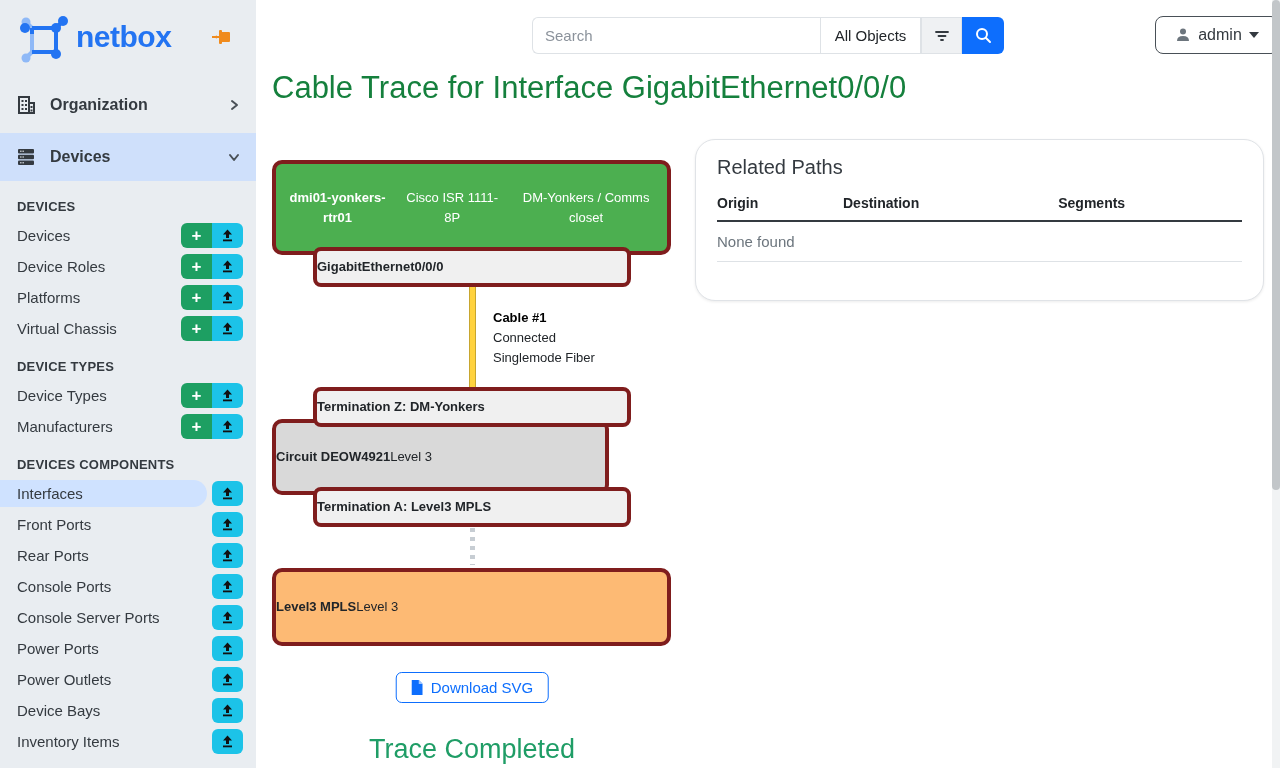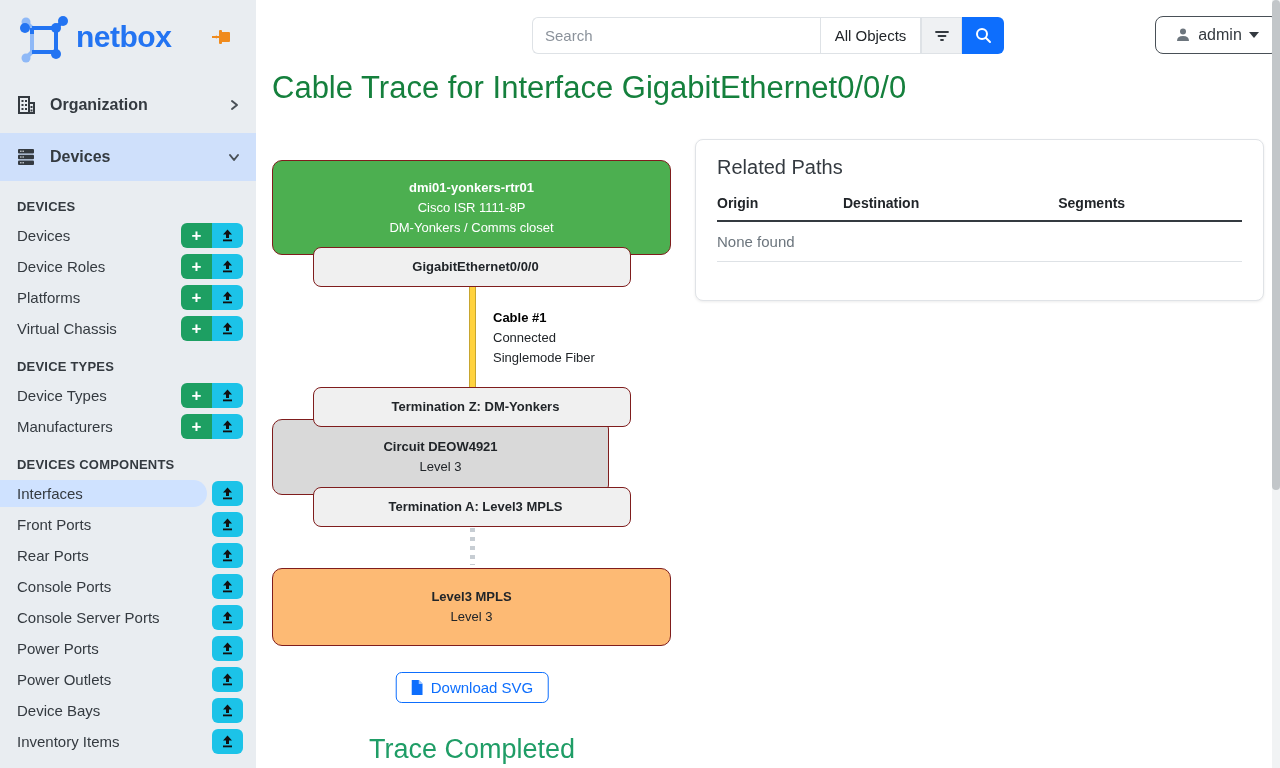--- a/index.html
+++ b/index.html
@@ -60,29 +60,29 @@
   #user-menu { position:absolute; left:899px; top:16px; width:124px; height:38px;
     background:#fff; border:1px solid #495057; border-radius:8px; display:flex;
     align-items:center; justify-content:center; gap:7px; cursor:pointer; }
   #user-menu .user-label { font-size:16px; color:#343a40; }
 
   #page-title { position:absolute; left:16px; top:70px; font-size:31px; font-weight:400;
     color:#15803d; }
 
   
   #diagram { position:absolute; left:16px; top:139px; width:400px; height:629px; }
-  .tbox { position:absolute; border:1px solid #7f1d1d; display:flex; flex-direction:column;
-    align-items:center; justify-content:center; text-align:center; }
+  .tbox { position:absolute; border:4px solid #7f1d1d; display:flex; 
+    align-items:center; text-align:center; }
   .tbox .t1 { font-size:13px; font-weight:700; color:#212529; line-height:20px; }
   .tbox .t2 { font-size:13px; color:#212529; line-height:20px; }
   #device-box { left:0; top:21px; width:399px; height:95px; border-radius:10px;
     background:var(--success-green,#4caf50); z-index:1; }
   #device-box .t1, #device-box .t2 { color:#fff; }
   .small-box { left:41px; width:318px; height:40px; background:#f0f0f0; border-radius:8px;
-    z-index:2;padding-left:7px; }
+    z-index:2; }
   #iface-box { top:108px; }
   #cable-line { position:absolute; left:197px; top:148px; width:7px; height:100px;
     background:var(--cable-yellow,#ffd23e); border-left:1px solid #c7a62f;
     border-right:1px solid #c7a62f; z-index:1; }
   #cable-label { position:absolute; left:221px; top:169px; text-align:left; z-index:2; }
   #cable-label .t1 { font-size:13px; font-weight:700; color:#000000; line-height:20px; }
   #cable-label .t2 { font-size:13px; color:#212529; line-height:20px; }
   #termz-box { top:248px; }
   #circuit-box { left:0; top:280px; width:337px; height:76px; border-radius:10px;
     background:#d9d9d9; z-index:1; }
@@ -94,21 +94,21 @@
   #download-btn { position:absolute; top:533px; left:50%; transform:translateX(-50%);
     height:31px; padding:0 14px; background:#fff; border:1px solid var(--accent-blue,#0d6efd);
     border-radius:6px; color:var(--accent-blue,#0d6efd); font-size:15px;
     font-family:"Liberation Sans",sans-serif; display:flex; align-items:center; gap:8px;
     cursor:pointer; }
   #trace-status { position:absolute; top:595px; left:0; width:100%; text-align:center;
     font-size:27px; color:var(--trace-green,#1f9d66); }
 
   
   #related-card { position:absolute; left:439px; top:139px; width:569px; height:162px;
-    background:#fff; border:1px solid #e0e3e7; border-radius:8px;
+    background:#fff; border:1px solid #e0e3e7; border-radius:20px;
     box-shadow:0 1px 3px rgba(0,0,0,.08); padding:16px 21px; }
   #related-title { font-size:20px; color:#343a40; margin-bottom:16px; }
   #related-table { width:100%; border-collapse:collapse; }
   #related-table th { text-align:left; font-size:14px; font-weight:700; color:#212529;
     padding-bottom:9px; border-bottom:2px solid #343a40; }
   #related-table th:nth-child(1){ width:24%; }
   #related-table th:nth-child(2){ width:41%; }
   #related-table td { font-size:15px; color:#6c757d; padding:11px 0;
     border-bottom:1px solid #dee2e6; }
 

